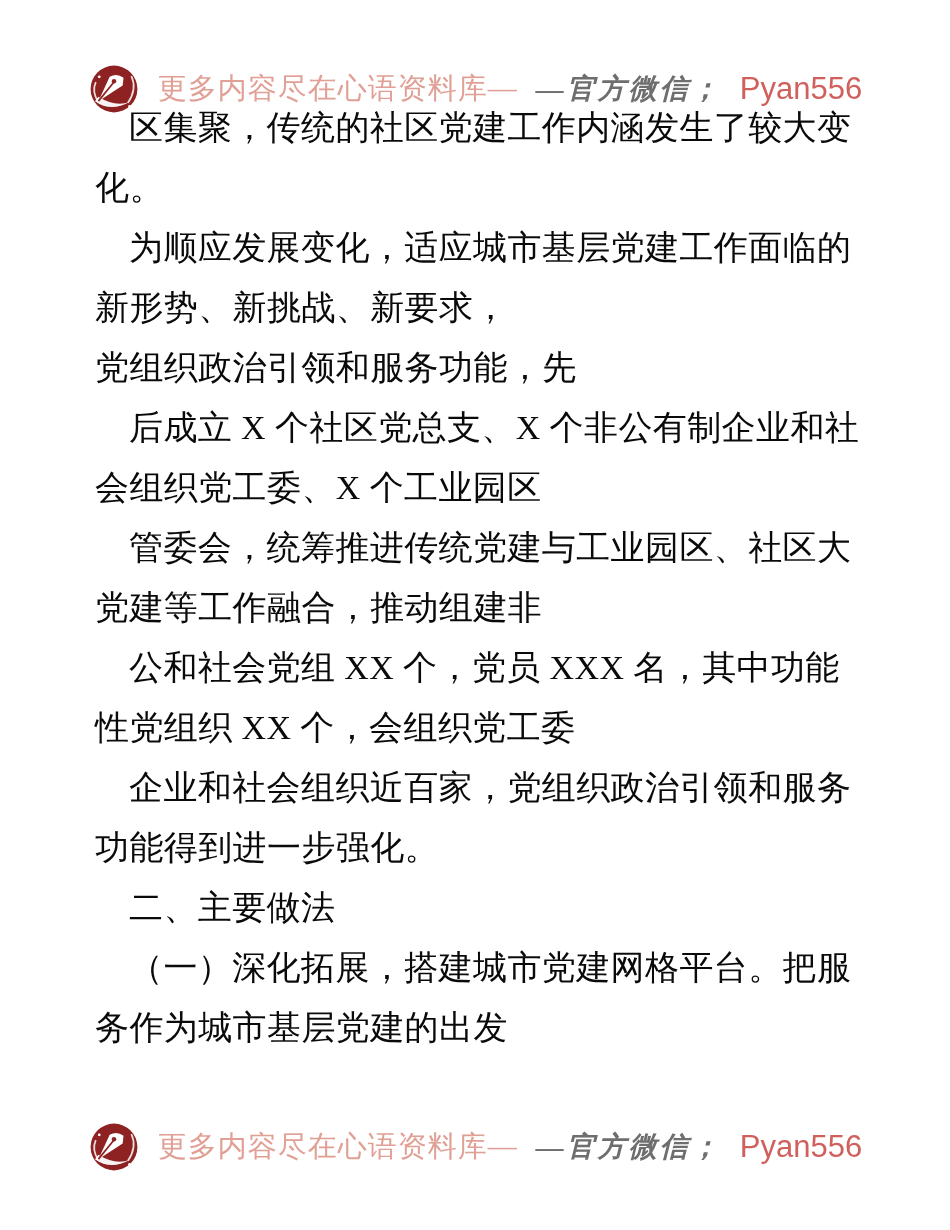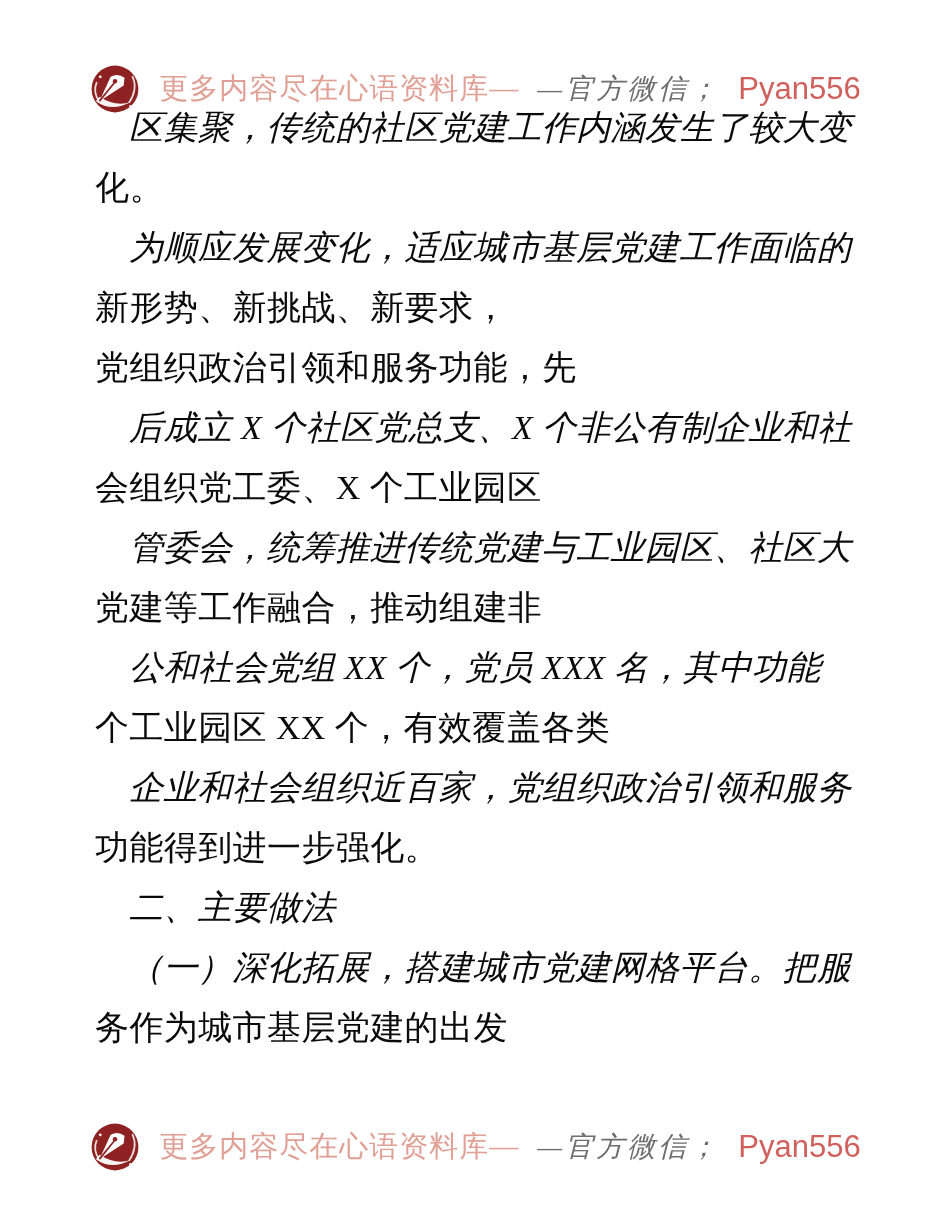--- a/index.html
+++ b/index.html
@@ -20,21 +20,21 @@
   .watermark.top    { top:60px; }
   .watermark.bottom { top:1118px; }
   .wm-logo { width:52px; height:52px; flex:0 0 auto; }
   .wm-brand {
     font-family:"Liberation Serif", serif;
     font-size:29px; letter-spacing:1px;
     color:#e0a095;
   }
   .wm-label {
     font-family:"Liberation Serif", serif;
-    font-style:italic; font-weight:normal;
+    font-style:italic; font-weight:bold;
     font-size:28px; letter-spacing:3px;
     color:#6e6e6e;
   }
   .wm-id {
     font-family:"Liberation Sans", sans-serif;
     font-size:31px;
     color:#d0605c;
   }
 
   
@@ -42,21 +42,21 @@
     position:absolute;
     top:98px; left:95px; width:780px;
   }
   .line {
     font-size:34px;
     line-height:60px;
     color:#0a0a0a;
     white-space:nowrap;
     letter-spacing:0.4px;
   }
-  .line.indent { padding-left:34px;font-style:italic; }
+  .line.indent { padding-left:34px; }
 </style>
 </head>
 <body>
 
 <div class="page">
 
   <div class="watermark top">
     <svg class="wm-logo" viewBox="0 0 60 60" aria-hidden="true">
       <circle cx="30" cy="30" r="27" fill="#8e2222"></circle>
       <path d="M8 44 Q26 57 48 45 Q31 51 12 39 Z" fill="#ffffff" opacity="0.95"></path>
@@ -77,21 +77,21 @@
     <div class="line indent">区集聚，传统的社区党建工作内涵发生了较大变</div>
     <div class="line">化。</div>
     <div class="line indent">为顺应发展变化，适应城市基层党建工作面临的</div>
     <div class="line">新形势、新挑战、新要求，</div>
     <div class="line">党组织政治引领和服务功能，先</div>
     <div class="line indent">后成立 X 个社区党总支、X 个非公有制企业和社</div>
     <div class="line">会组织党工委、X 个工业园区</div>
     <div class="line indent">管委会，统筹推进传统党建与工业园区、社区大</div>
     <div class="line">党建等工作融合，推动组建非</div>
     <div class="line indent">公和社会党组 XX 个，党员 XXX 名，其中功能</div>
-    <div class="line">个工业园区 XX 个，有效覆盖各类</div>
+    <div class="line">性党组织 XX 个，会组织党工委</div>
     <div class="line indent">企业和社会组织近百家，党组织政治引领和服务</div>
     <div class="line">功能得到进一步强化。</div>
     <div class="line indent">二、主要做法</div>
     <div class="line indent">（一）深化拓展，搭建城市党建网格平台。把服</div>
     <div class="line">务作为城市基层党建的出发</div>
   </div>
 
   <div class="watermark bottom">
     <svg class="wm-logo" viewBox="0 0 60 60" aria-hidden="true">
       <circle cx="30" cy="30" r="27" fill="#8e2222"></circle>

